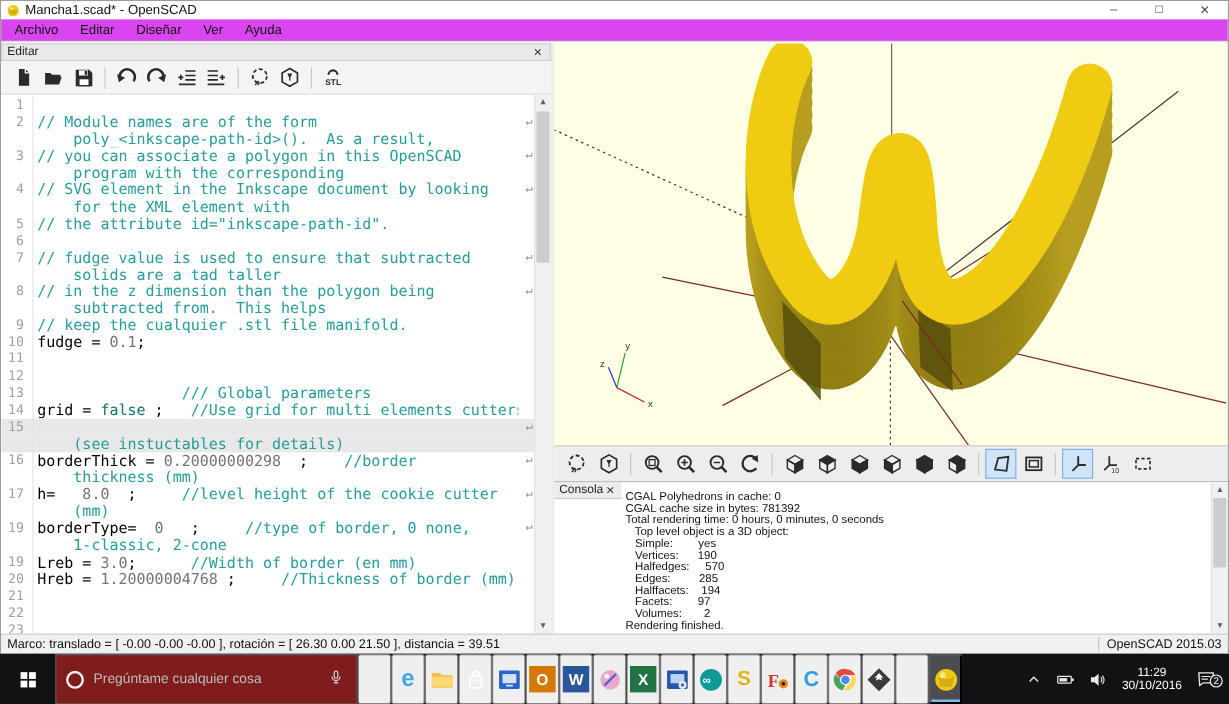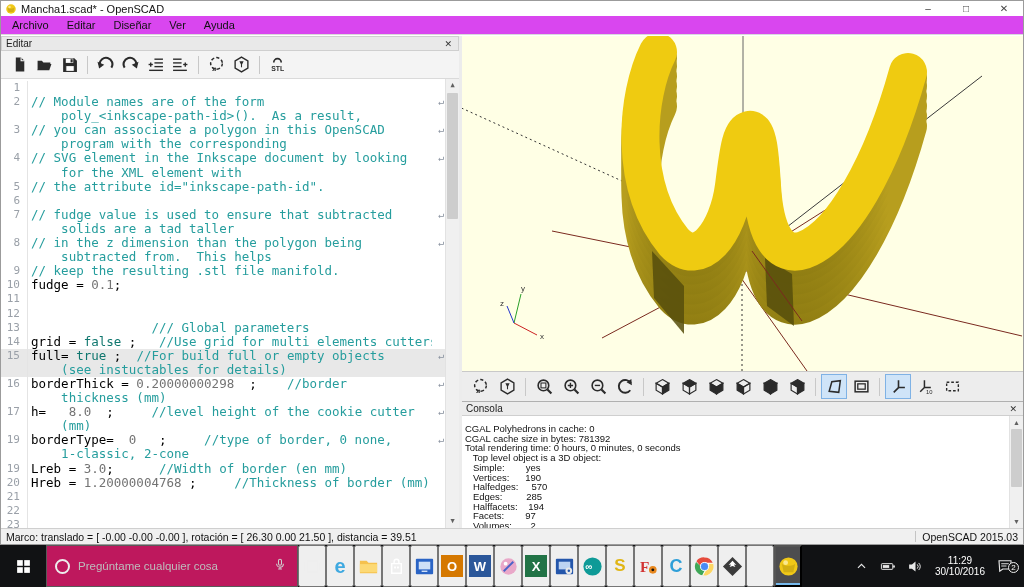--- a/index.html
+++ b/index.html
@@ -50,37 +50,37 @@
 
   
   .right-col { flex:1; min-width:0; display:flex; flex-direction:column; }
   .viewport { height:335px; flex:none; position:relative; background:#ffffe5; overflow:hidden; }
   .viewport svg { position:absolute; inset:0; }
 
   .view-toolbar { height:30px; flex:none; background:#ededed; border-top:1px solid #c9c9c9; display:flex; align-items:center; padding-left:5px; gap:1px; }
   .view-toolbar .tbtn { width:26px; height:25px; }
   .view-toolbar .tsep { margin:0 4px; }
 
-  .console { flex:1; display:flex; flex-direction:column; border-top:1px solid #b0b0b0; min-height:0; }
+  .console { flex:1; display:flex; flex-direction:row; border-top:1px solid #b0b0b0; min-height:0; }
   .console-header { height:14px; flex:none; background:#ececec; border-bottom:1px solid #cfcfcf; font-size:10px; color:#222; display:flex; align-items:center; padding:0 4px; }
   .console-header .ph-title { flex:1; }
   .console-body { flex:1; position:relative; background:#fff; overflow:hidden; }
   .console-lines { position:absolute; left:3px; top:0; right:14px; bottom:0; font-size:9.5px; line-height:9.7px; color:#111; white-space:pre;margin-top:12px; }
   .console-lines .line:first-child { margin-top:-4px; }
 
   
   .statusbar { position:absolute; left:0; right:0; bottom:0; height:16px; background:#f0f0f0; border-top:1px solid #cfcfcf; font-size:10.5px; color:#111; display:flex; align-items:center; padding:0 5px; }
   .status-left { flex:1; }
   .status-div { width:1px; height:11px; background:#c4c4c4; margin:0 6px; }
 
   
   .taskbar { position:absolute; left:0; top:545px; width:1024px; height:42px; background:#111214; display:flex; align-items:stretch; color:#fff; }
   .startbtn { width:46px; display:flex; align-items:center; justify-content:center; }
   .startbtn svg { width:17px; height:17px; }
-  .searchbox { width:252px; background:#be185d; border:1px solid #5a5a5a; display:flex; align-items:center; padding:0 8px; gap:8px; }
+  .searchbox { width:252px; background:#7f1d1d; border:1px solid #5a5a5a; display:flex; align-items:center; padding:0 8px; gap:8px; }
   .cortana-ring { width:15px; height:15px; border:2px solid #ededed; border-radius:50%; flex:none; }
   .search-text { flex:1; font-size:11.5px; color:#bdbdbd; white-space:nowrap; overflow:hidden; }
   .searchbox svg { width:18px; height:18px; flex:none; }
   .appbtn { width:28px; display:flex; align-items:center; justify-content:center; position:relative; }
   .appbtn svg { width:23px; height:23px; }
   .appbtn .tile { width:22px; height:22px; display:flex; align-items:center; justify-content:center; font-weight:bold; font-size:13px; }
   .appbtn.active { background:#4d4d4f; box-shadow:inset 0 -2px 0 #76b9ed; }
   .tray { margin-left:auto; display:flex; align-items:center; }
   .trayitem { padding:0 5px; display:flex; align-items:center; justify-content:center; }
   .trayitem svg { width:17px; height:17px; }
@@ -258,21 +258,21 @@
                 <span class="gutter">8</span>
                 <span class="codetxt"><span class="c">// in the z dimension than the polygon being</span></span>
                 <span class="wrapmark">↵</span>
               </div>
               <div class="crow">
                 <span class="gutter"></span>
                 <span class="codetxt"><span class="c">    subtracted from.  This helps</span></span>
               </div>
               <div class="crow">
                 <span class="gutter">9</span>
-                <span class="codetxt"><span class="c">// keep the resulting .stl file manifold.</span></span>
+                <span class="codetxt"><span class="c">// keep the cualquier .stl file manifold.</span></span>
               </div>
               <div class="crow">
                 <span class="gutter">10</span>
                 <span class="codetxt"><span class="">fudge = </span><span class="n">0.1</span><span class="">;</span></span>
               </div>
               <div class="crow">
                 <span class="gutter">11</span>
                 <span class="codetxt"></span>
               </div>
               <div class="crow">
@@ -282,21 +282,20 @@
               <div class="crow">
                 <span class="gutter">13</span>
                 <span class="codetxt"><span class="c">                /// Global parameters</span></span>
               </div>
               <div class="crow">
                 <span class="gutter">14</span>
                 <span class="codetxt"><span class="">grid = </span><span class="k">false</span><span class=""> ;   </span><span class="c">//Use grid for multi elements cutters</span></span>
               </div>
               <div class="crow hl">
                 <span class="gutter">15</span>
-                <span class="codetxt"><span class="">full= </span><span class="k">true</span><span class=""> ;  </span><span class="c">//For build full or empty objects</span></span>
                 <span class="wrapmark">↵</span>
               </div>
               <div class="crow hl">
                 <span class="gutter"></span>
                 <span class="codetxt"><span class="c">    (see instuctables for details)</span></span>
               </div>
               <div class="crow">
                 <span class="gutter">16</span>
                 <span class="codetxt"><span class="">borderThick = </span><span class="n">0.20000000298</span><span class="">  ;    </span><span class="c">//border</span></span>
                 <span class="wrapmark">↵</span>

